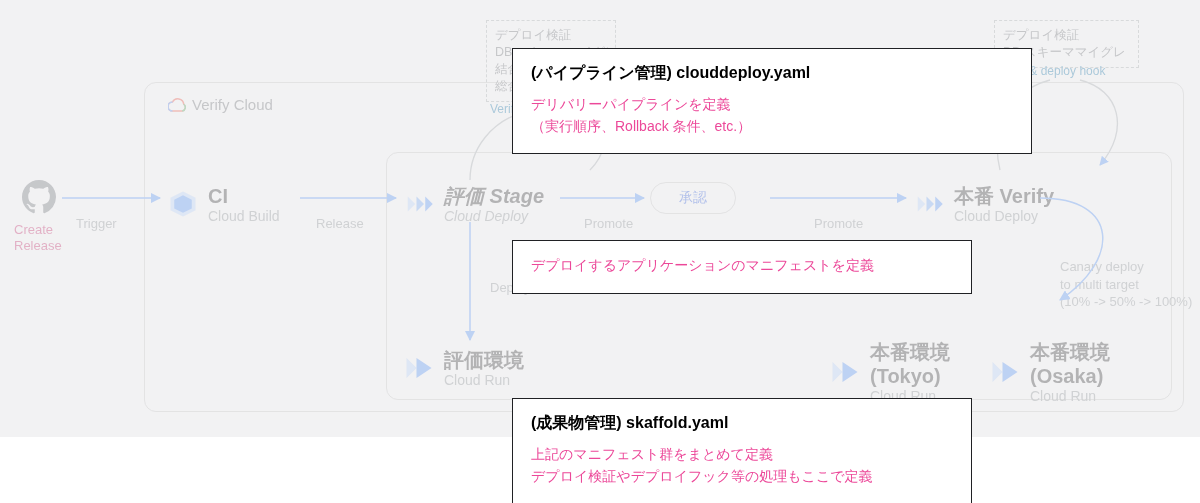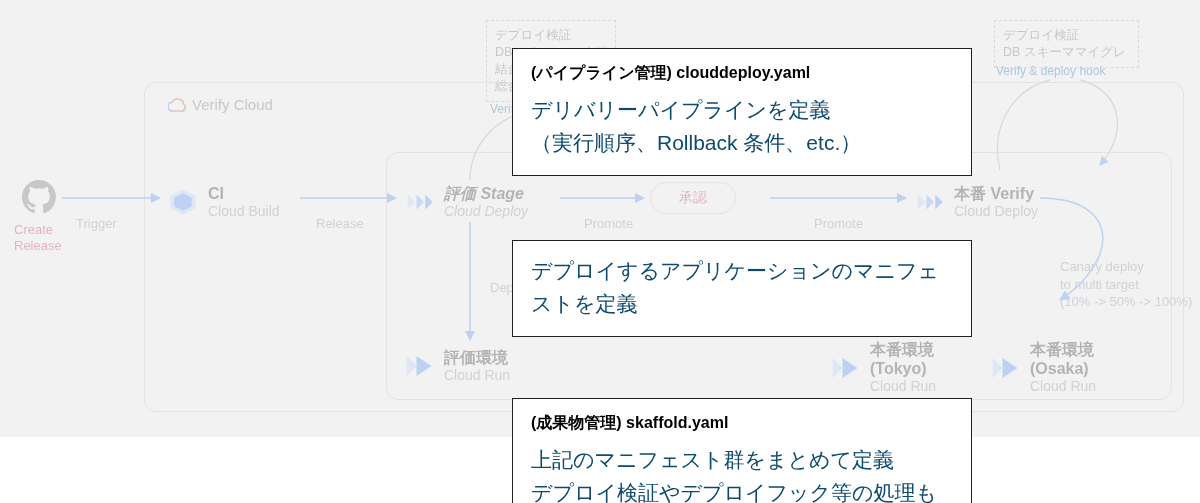--- a/index.html
+++ b/index.html
@@ -5,33 +5,33 @@
   * { box-sizing: border-box; margin: 0; padding: 0; }
   html, body { width: 1200px; height: 503px; font-family: "Helvetica Neue", Arial, "Hiragino Kaku Gothic ProN", "Meiryo", sans-serif; background:#fff; }
   .canvas { position: relative; width:1200px; height:503px; }
   .bg-grey { position:absolute; left:0; top:0; width:1200px; height:437px; background:#f2f2f3; }
   .fade { opacity:0.30; }
   .container-box { position:absolute; border:1px solid #bfbfbf; border-radius:12px; }
   .label-gc { position:absolute; font-size:15px; color:#5f6368; font-weight:500; }
   .gc-logo { display:inline-block; vertical-align:middle; margin-right:6px; }
 
   .node { position:absolute; display:flex; align-items:center; gap:10px; }
-  .node .txt .t1 { font-size:16px; color:#202124; font-weight:600; line-height:1.2;}
+  .node .txt .t1 { font-size:20px; color:#202124; font-weight:600; line-height:1.2;}
   .node .txt .t2 { font-size:14px; color:#80868b; line-height:1.2; }
 
   .small-label { position:absolute; font-size:13px; color:#80868b; }
-  .approval-box { position:absolute; border:1px solid #bfbfbf; border-radius:16px; font-size:14px; color:#be185d; text-align:center; padding:6px 28px;}
+  .approval-box { position:absolute; border:1px solid #bfbfbf; border-radius:16px; font-size:14px; color:#1d4ed8; text-align:center; padding:6px 28px;}
 
   .hook-box { position:absolute; border:1px dashed #9aa0a6; font-size:12.5px; color:#5f6368; padding:6px 8px; line-height:1.35; }
   .hook-label { position:absolute; font-size:12px; color:#0369a1; }
 
   
   .callout { position:absolute; background:#fff; border:1px solid #202124; padding:14px 18px 16px 18px; }
   .callout .c-title { font-size:16px; font-weight:700; color:#000; margin-bottom:10px; }
-  .callout .c-body  { font-size:21px; color:#0c4a6e; line-height:1.55; }
+  .callout .c-body  { font-size:14px; color:#ec4899; line-height:1.55; }
 
   
   svg.arrows { position:absolute; left:0; top:0; width:1200px; height:503px; pointer-events:none; }
 
   .ghicon { width:34px; height:34px; }
   .gh-sub { position:absolute; font-size:13px; color:#be185d; text-align:left; line-height:1.25;}
 </style>
 </head>
 <body>
 
@@ -170,21 +170,21 @@
 
       <path d="M1040 198 C1120 198 1120 260 1060 300" fill="none" stroke="#4285f4" stroke-width="1.5" marker-end="url(#ah)"></path>
 
       <path d="M470 180 C470 150 490 120 530 110 M560 100 C600 100 620 140 590 170" fill="none" stroke="#9aa0a6" stroke-width="1.3"></path>
 
       <path d="M1000 170 C990 130 1010 90 1050 80 M1080 80 C1120 90 1130 130 1100 165" fill="none" stroke="#9aa0a6" stroke-width="1.3" marker-end="url(#ah)"></path>
     </svg>
 
   </div>
 
-  <div class="callout" style="left:512px; top:48px; width:460px;">
+  <div class="callout" style="left:512px; top:48px; width:520px;">
     <div class="c-title">(パイプライン管理) clouddeploy.yaml</div>
     <div class="c-body" style="white-space:pre-line;">デリバリーパイプラインを定義
 （実行順序、Rollback 条件、etc.）</div>
   </div>
 
   <div class="callout" style="left:512px; top:240px; width:460px;">
     <div class="c-body">デプロイするアプリケーションのマニフェストを定義</div>
   </div>
 
   <div class="callout" style="left:512px; top:398px; width:460px;">

